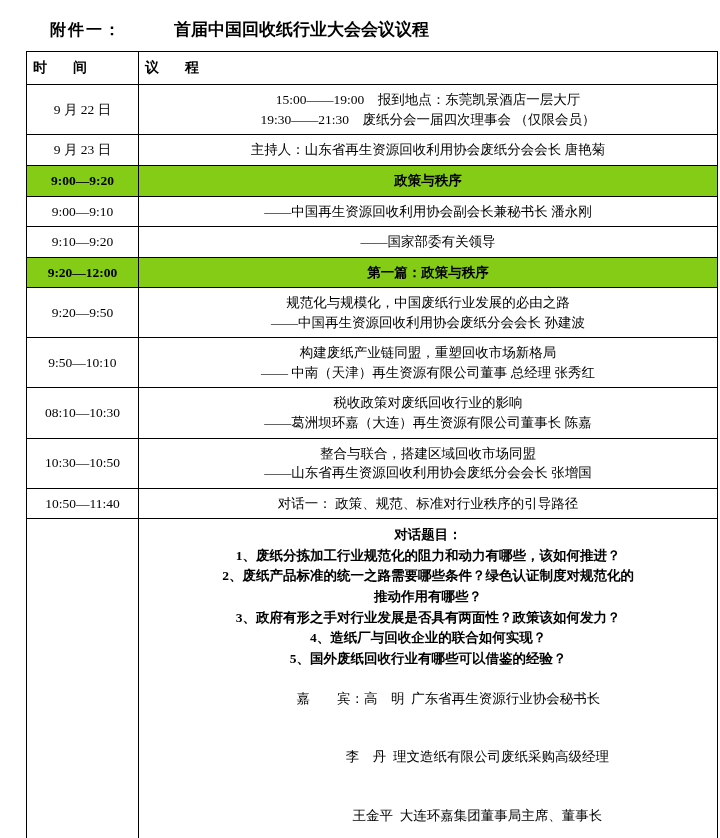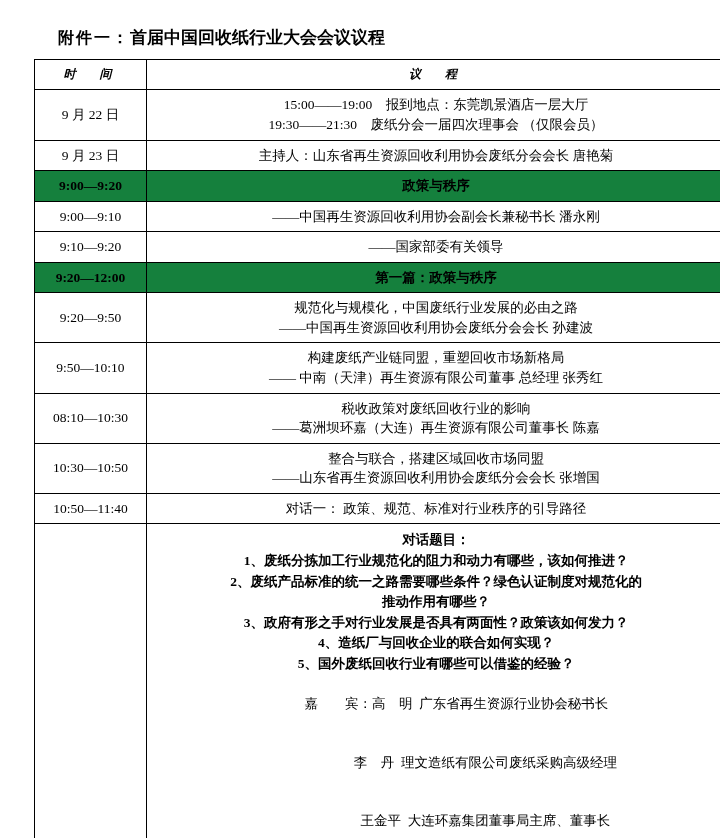--- a/index.html
+++ b/index.html
@@ -12,37 +12,38 @@
     background: #ffffff;
     font-family: "Liberation Serif", "DejaVu Serif", serif;
     color: #000000;
     overflow: hidden;
   }
   .page {
     position: relative;
     width: 720px;
     height: 838px;
     box-sizing: border-box;
-    padding: 12px;
+    padding: 4px;
     border-radius: 10px;
   }
   .title-row {
     display: flex;
     align-items: baseline;
     padding: 14px 0 10px 46px;
   }
   .attach-label {
     font-size: 16px;
     font-weight: bold;
     letter-spacing: 2px;
     white-space: nowrap;
   }
   .doc-title {
     font-size: 17px;
     font-weight: bold;
+    margin-left: 52px;
     white-space: nowrap;
   }
   table.agenda {
     border-collapse: collapse;
     width: 692px;
     margin-left: 22px;
     table-layout: fixed;
   }
   table.agenda td {
     border: 1px solid #000000;
@@ -55,29 +56,28 @@
     width: 112px;
     text-align: center;
     white-space: nowrap;
     font-family: "Liberation Serif", "DejaVu Serif", serif;
     letter-spacing: 0px;
   }
   td.content-cell {
     text-align: center;
   }
   tr.header-row td {
-    text-align: center;
+    text-align: left;
     font-weight: bold;
     letter-spacing: 6px;
     padding: 6px 6px;
-    font-size: 12px;
-    font-style: italic;
+    font-size: 14px;
   }
   tr.shaded td {
-    background: #15803d;
+    background: #84cc16;
     font-weight: bold;
   }
   tr.shaded td.time-cell {
     font-weight: bold;
   }
   .line {
     display: block;
     white-space: pre;
   }
   .qa-block .line {

